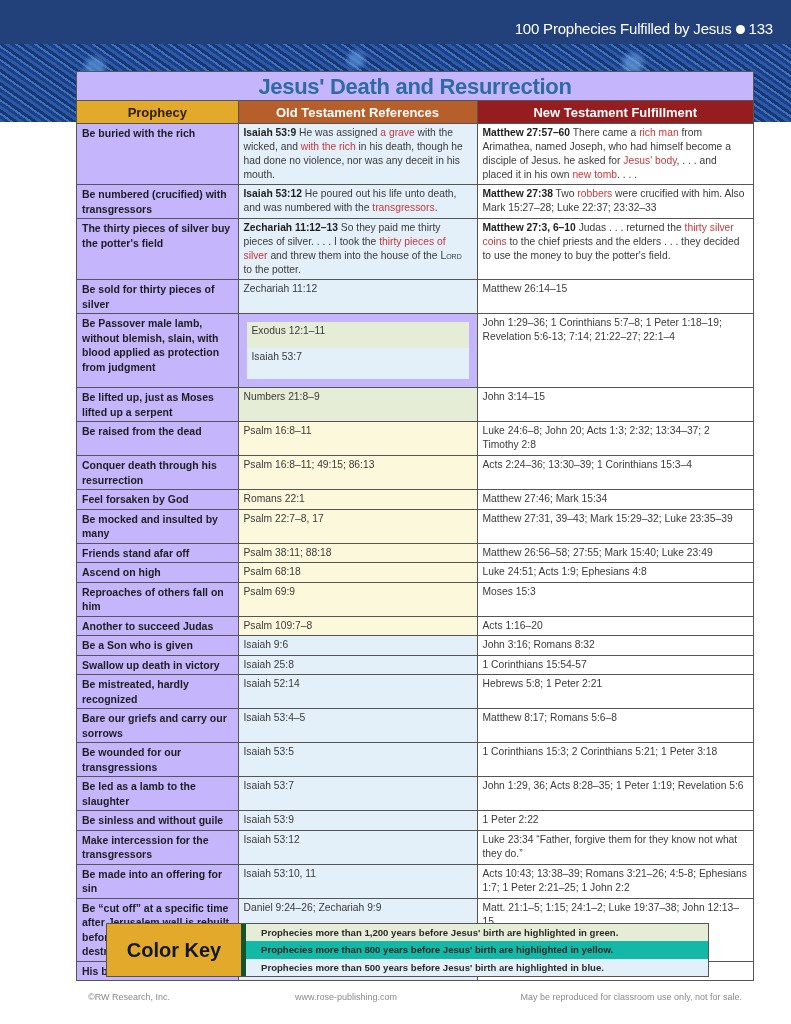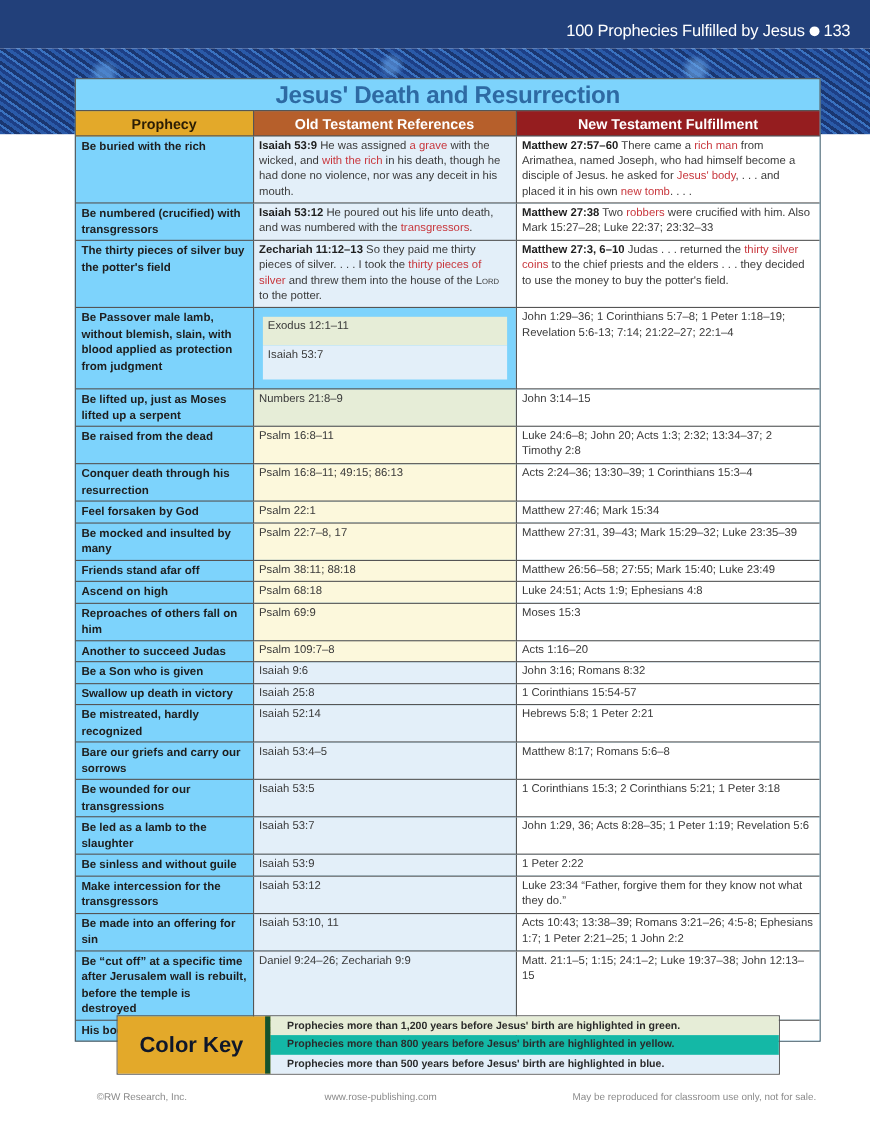--- a/index.html
+++ b/index.html
@@ -26,22 +26,22 @@
     background:
       radial-gradient(circle at 12% 30%, rgba(90,150,220,0.7) 0 6px, transparent 14px),
       radial-gradient(circle at 28% 60%, rgba(30,60,120,0.9) 0 8px, transparent 18px),
       radial-gradient(circle at 45% 20%, rgba(100,160,230,0.6) 0 5px, transparent 12px),
       radial-gradient(circle at 63% 55%, rgba(20,50,110,0.9) 0 9px, transparent 20px),
       radial-gradient(circle at 80% 25%, rgba(110,170,235,0.6) 0 6px, transparent 14px),
       radial-gradient(circle at 93% 70%, rgba(40,80,150,0.8) 0 7px, transparent 16px),
       repeating-linear-gradient(35deg, #2a5aa8 0 3px, #1d3f86 3px 6px, #3a72c0 6px 8px, #1a3670 8px 11px);
   }
   .sheet {
-    position: absolute; left: 68px; top: 71px; width: 676px;
-    background: #7dd3fc;
+    position: absolute; left: 76px; top: 71px; width: 676px;
+    background: #c4b5fd;
     border: 1px solid #555;
   }
   .title {
     height: 28px; line-height: 30px; text-align: center;
     color: #2e6aa3; font-weight: bold; font-size: 22px; letter-spacing: -0.3px;
     font-family: "Liberation Sans", sans-serif;
   }
   table {
     border-collapse: collapse; width: 676px; table-layout: fixed;
   }
@@ -128,20 +128,25 @@
         <tr style="height: 26px;">
           <td class="proph">Be numbered (crucified) with transgressors</td>
           <td class="blue"><span class="ref-b">Isaiah 53:12</span><span> He poured out his life unto death, and was numbered with the </span><span class="hl">transgressors</span><span>.</span></td>
           <td class="nt"><span class="ref-b">Matthew 27:38</span><span> Two </span><span class="hl">robbers</span><span> were crucified with him. Also Mark 15:27–28; Luke 22:37; 23:32–33</span></td>
         </tr>
         <tr style="height: 41px;">
           <td class="proph">The thirty pieces of silver buy the potter's field</td>
           <td class="blue"><span class="ref-b">Zechariah 11:12–13</span><span> So they paid me thirty pieces of silver.  . . . I took the </span><span class="hl">thirty pieces of silver</span><span> and threw them into the house of the </span><span class="small-caps">Lord</span><span> to the potter.</span></td>
           <td class="nt"><span class="ref-b">Matthew 27:3, 6–10</span><span> Judas . . . returned the </span><span class="hl">thirty silver coins</span><span> to the chief priests and the elders . . . they decided to use the money to buy the potter's field.</span></td>
         </tr>
+        <tr style="height: 19px;">
+          <td class="proph">Be sold for thirty pieces of silver</td>
+          <td class="blue">Zechariah 11:12</td>
+          <td class="nt">Matthew 26:14–15</td>
+        </tr>
         <tr style="height: 56px;">
           <td class="proph">Be Passover male lamb, without blemish, slain, with blood applied as protection from judgment</td>
           <td class="split" style="height: 100%;">
             <div class="part" style="background: rgb(230, 237, 215); height: 22px;">Exodus 12:1–11</div>
             <div class="part" style="background: rgb(227, 239, 249); height: 27px;">Isaiah 53:7</div>
           </td>
           <td class="nt">John 1:29–36; 1 Corinthians 5:7–8; 1 Peter 1:18–19; Revelation 5:6-13; 7:14; 21:22–27; 22:1–4</td>
         </tr>
         <tr style="height: 30px;">
           <td class="proph">Be lifted up, just as Moses lifted up a serpent</td>
@@ -153,21 +158,21 @@
           <td class="yellow">Psalm 16:8–11</td>
           <td class="nt">Luke 24:6–8; John 20; Acts 1:3; 2:32; 13:34–37; 2 Timothy 2:8</td>
         </tr>
         <tr style="height: 30px;">
           <td class="proph">Conquer death through his resurrection</td>
           <td class="yellow">Psalm 16:8–11; 49:15; 86:13</td>
           <td class="nt">Acts 2:24–36; 13:30–39; 1 Corinthians 15:3–4</td>
         </tr>
         <tr style="height: 19px;">
           <td class="proph">Feel forsaken by God</td>
-          <td class="yellow">Psalm 22:1</td>
+          <td class="yellow">Romans 22:1</td>
           <td class="nt">Matthew 27:46; Mark 15:34</td>
         </tr>
         <tr style="height: 30px;">
           <td class="proph">Be mocked and insulted by many</td>
           <td class="yellow">Psalm 22:7–8, 17</td>
           <td class="nt">Matthew 27:31, 39–43; Mark 15:29–32; Luke 23:35–39</td>
         </tr>
         <tr style="height: 19px;">
           <td class="proph">Friends stand afar off</td>
           <td class="yellow">Psalm 38:11; 88:18</td>

